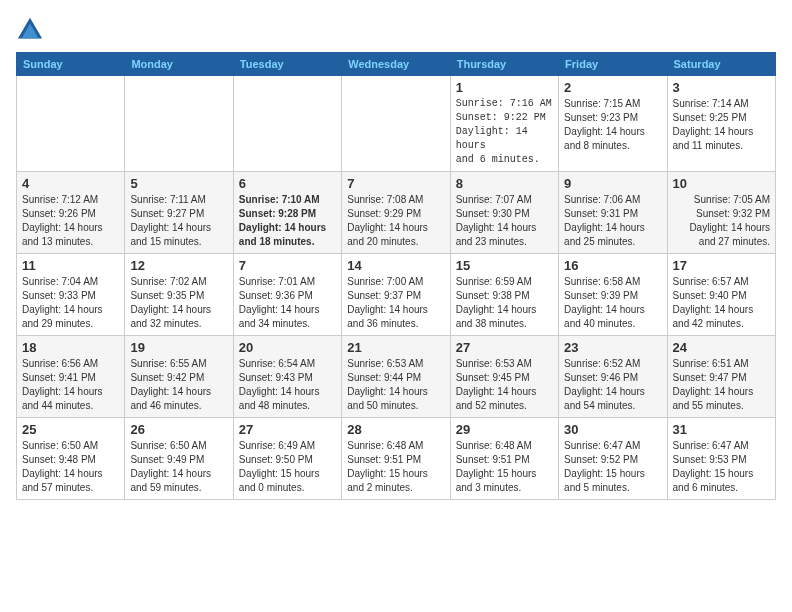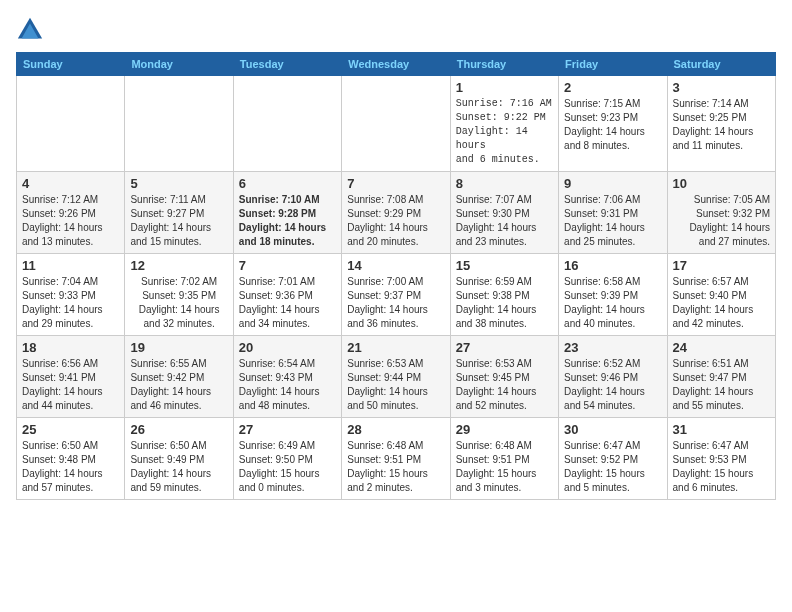--- a/index.html
+++ b/index.html
@@ -211,21 +211,21 @@
         <tr>
           <td>
             <span class="day-number">11</span>
             <div class="cell-content" style="white-space: pre-line;">Sunrise: 7:04 AM
 Sunset: 9:33 PM
 Daylight: 14 hours
 and 29 minutes.</div>
           </td>
           <td>
             <span class="day-number">12</span>
-            <div class="cell-content" style="white-space: pre-line; text-align: center;">Sunrise: 7:02 AM
+            <div class="cell-content" style="white-space: pre-line;">Sunrise: 7:02 AM
 Sunset: 9:35 PM
 Daylight: 14 hours
 and 32 minutes.</div>
           </td>
           <td>
             <span class="day-number">7</span>
             <div class="cell-content" style="white-space: pre-line;">Sunrise: 7:01 AM
 Sunset: 9:36 PM
 Daylight: 14 hours
 and 34 minutes.</div>

